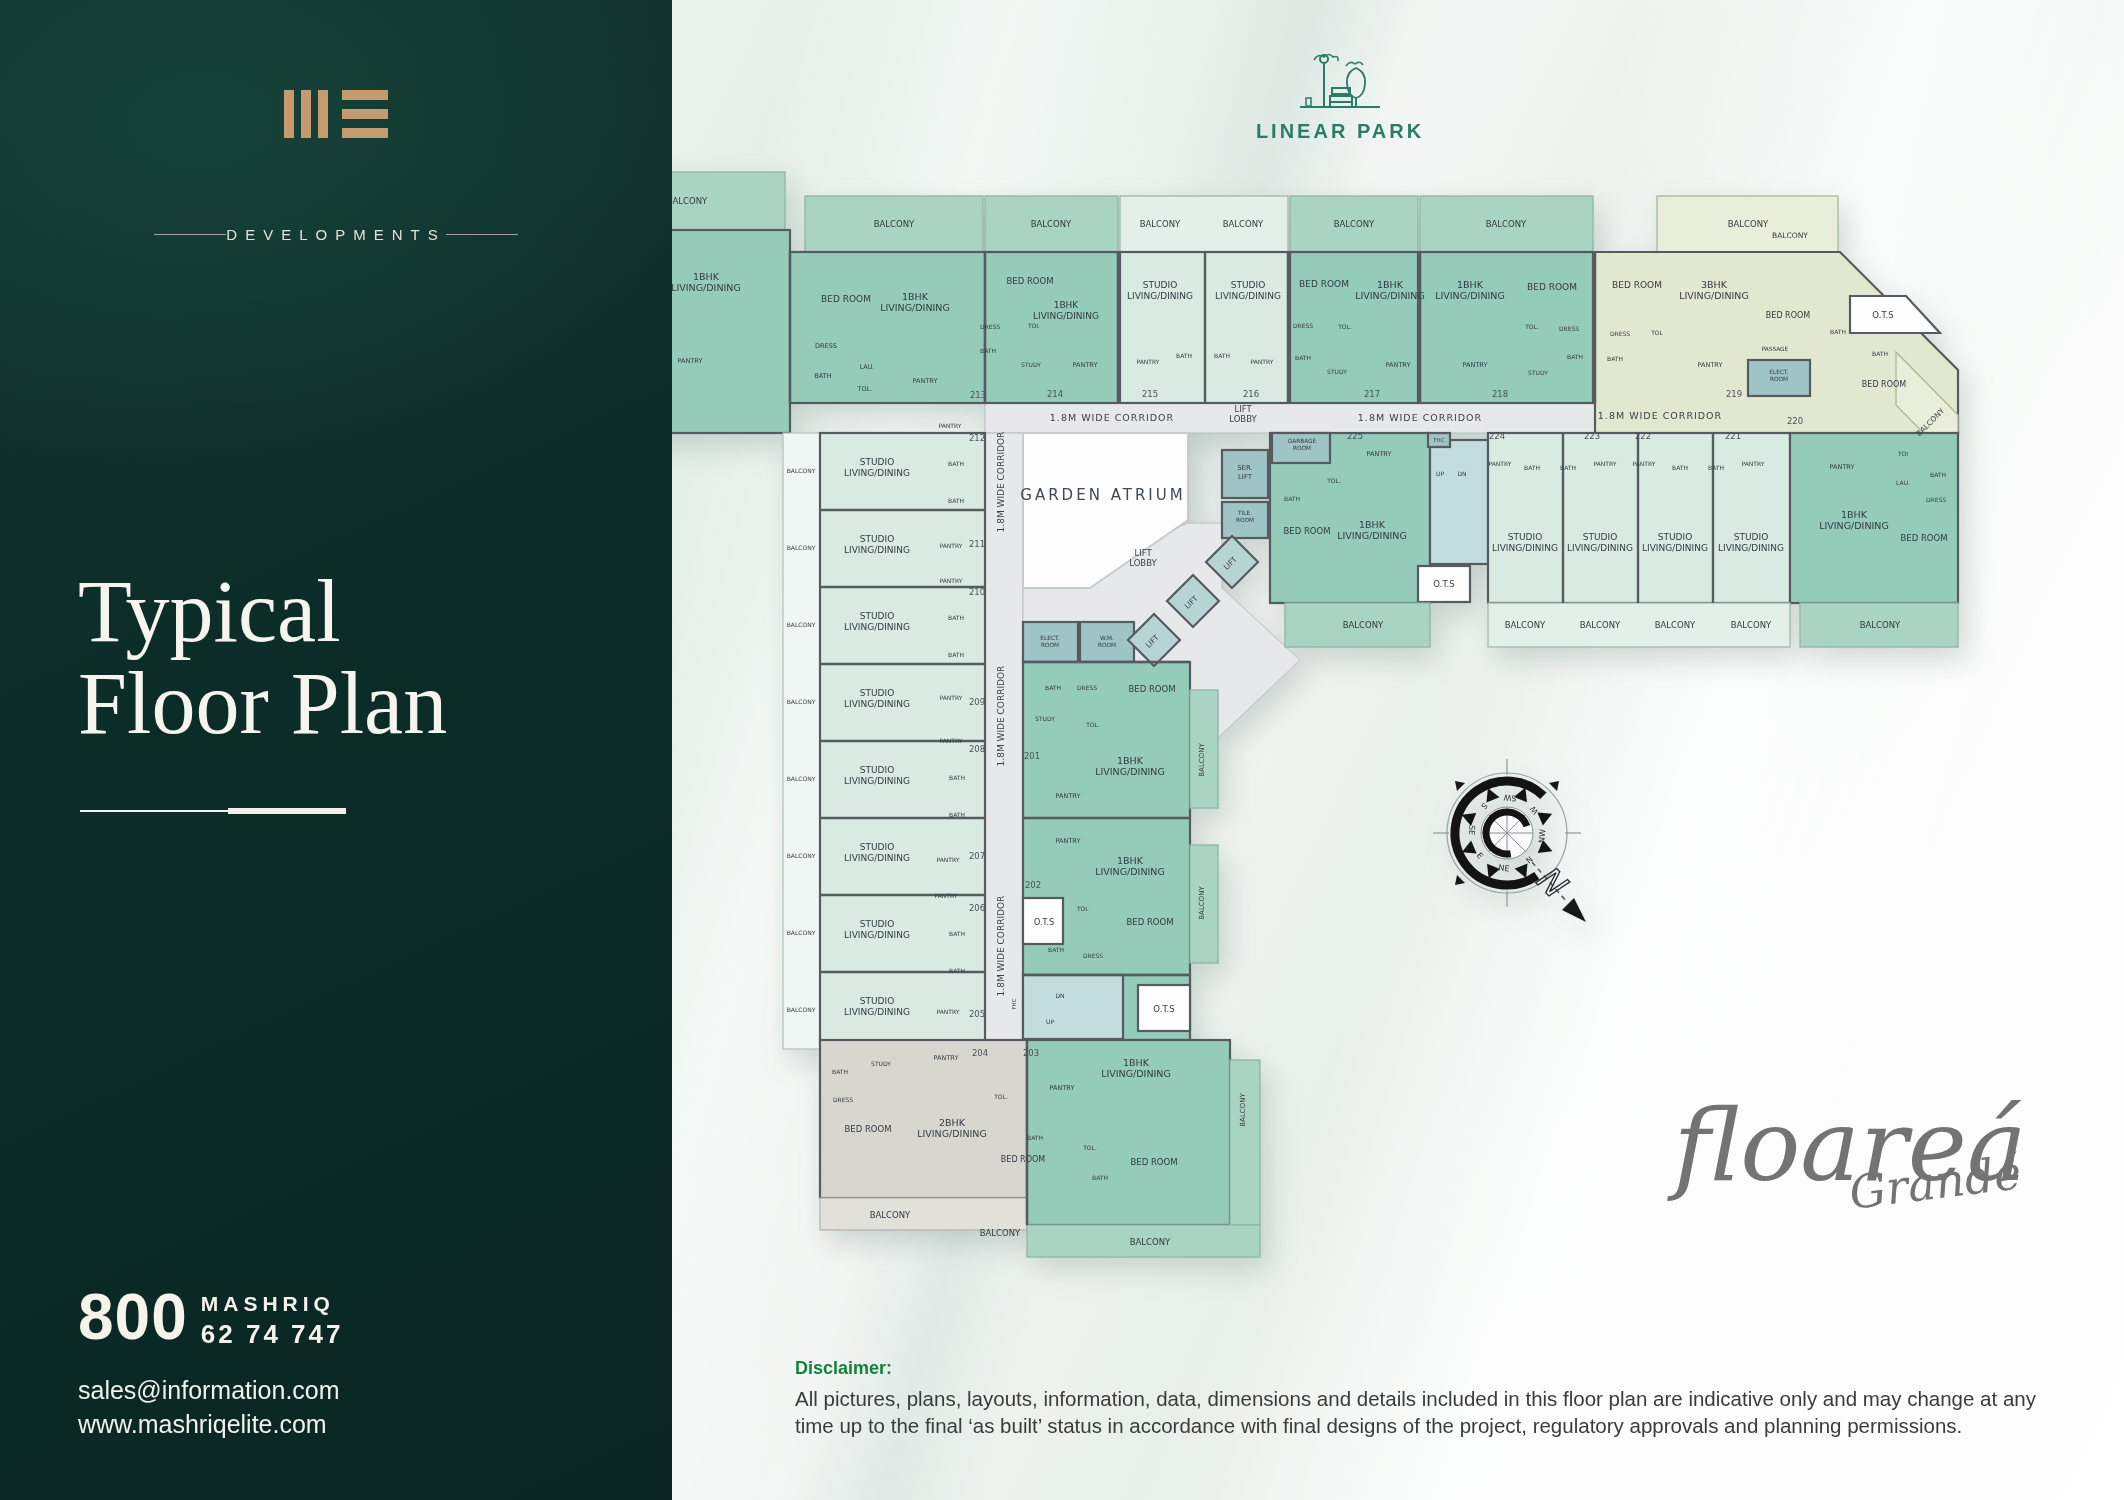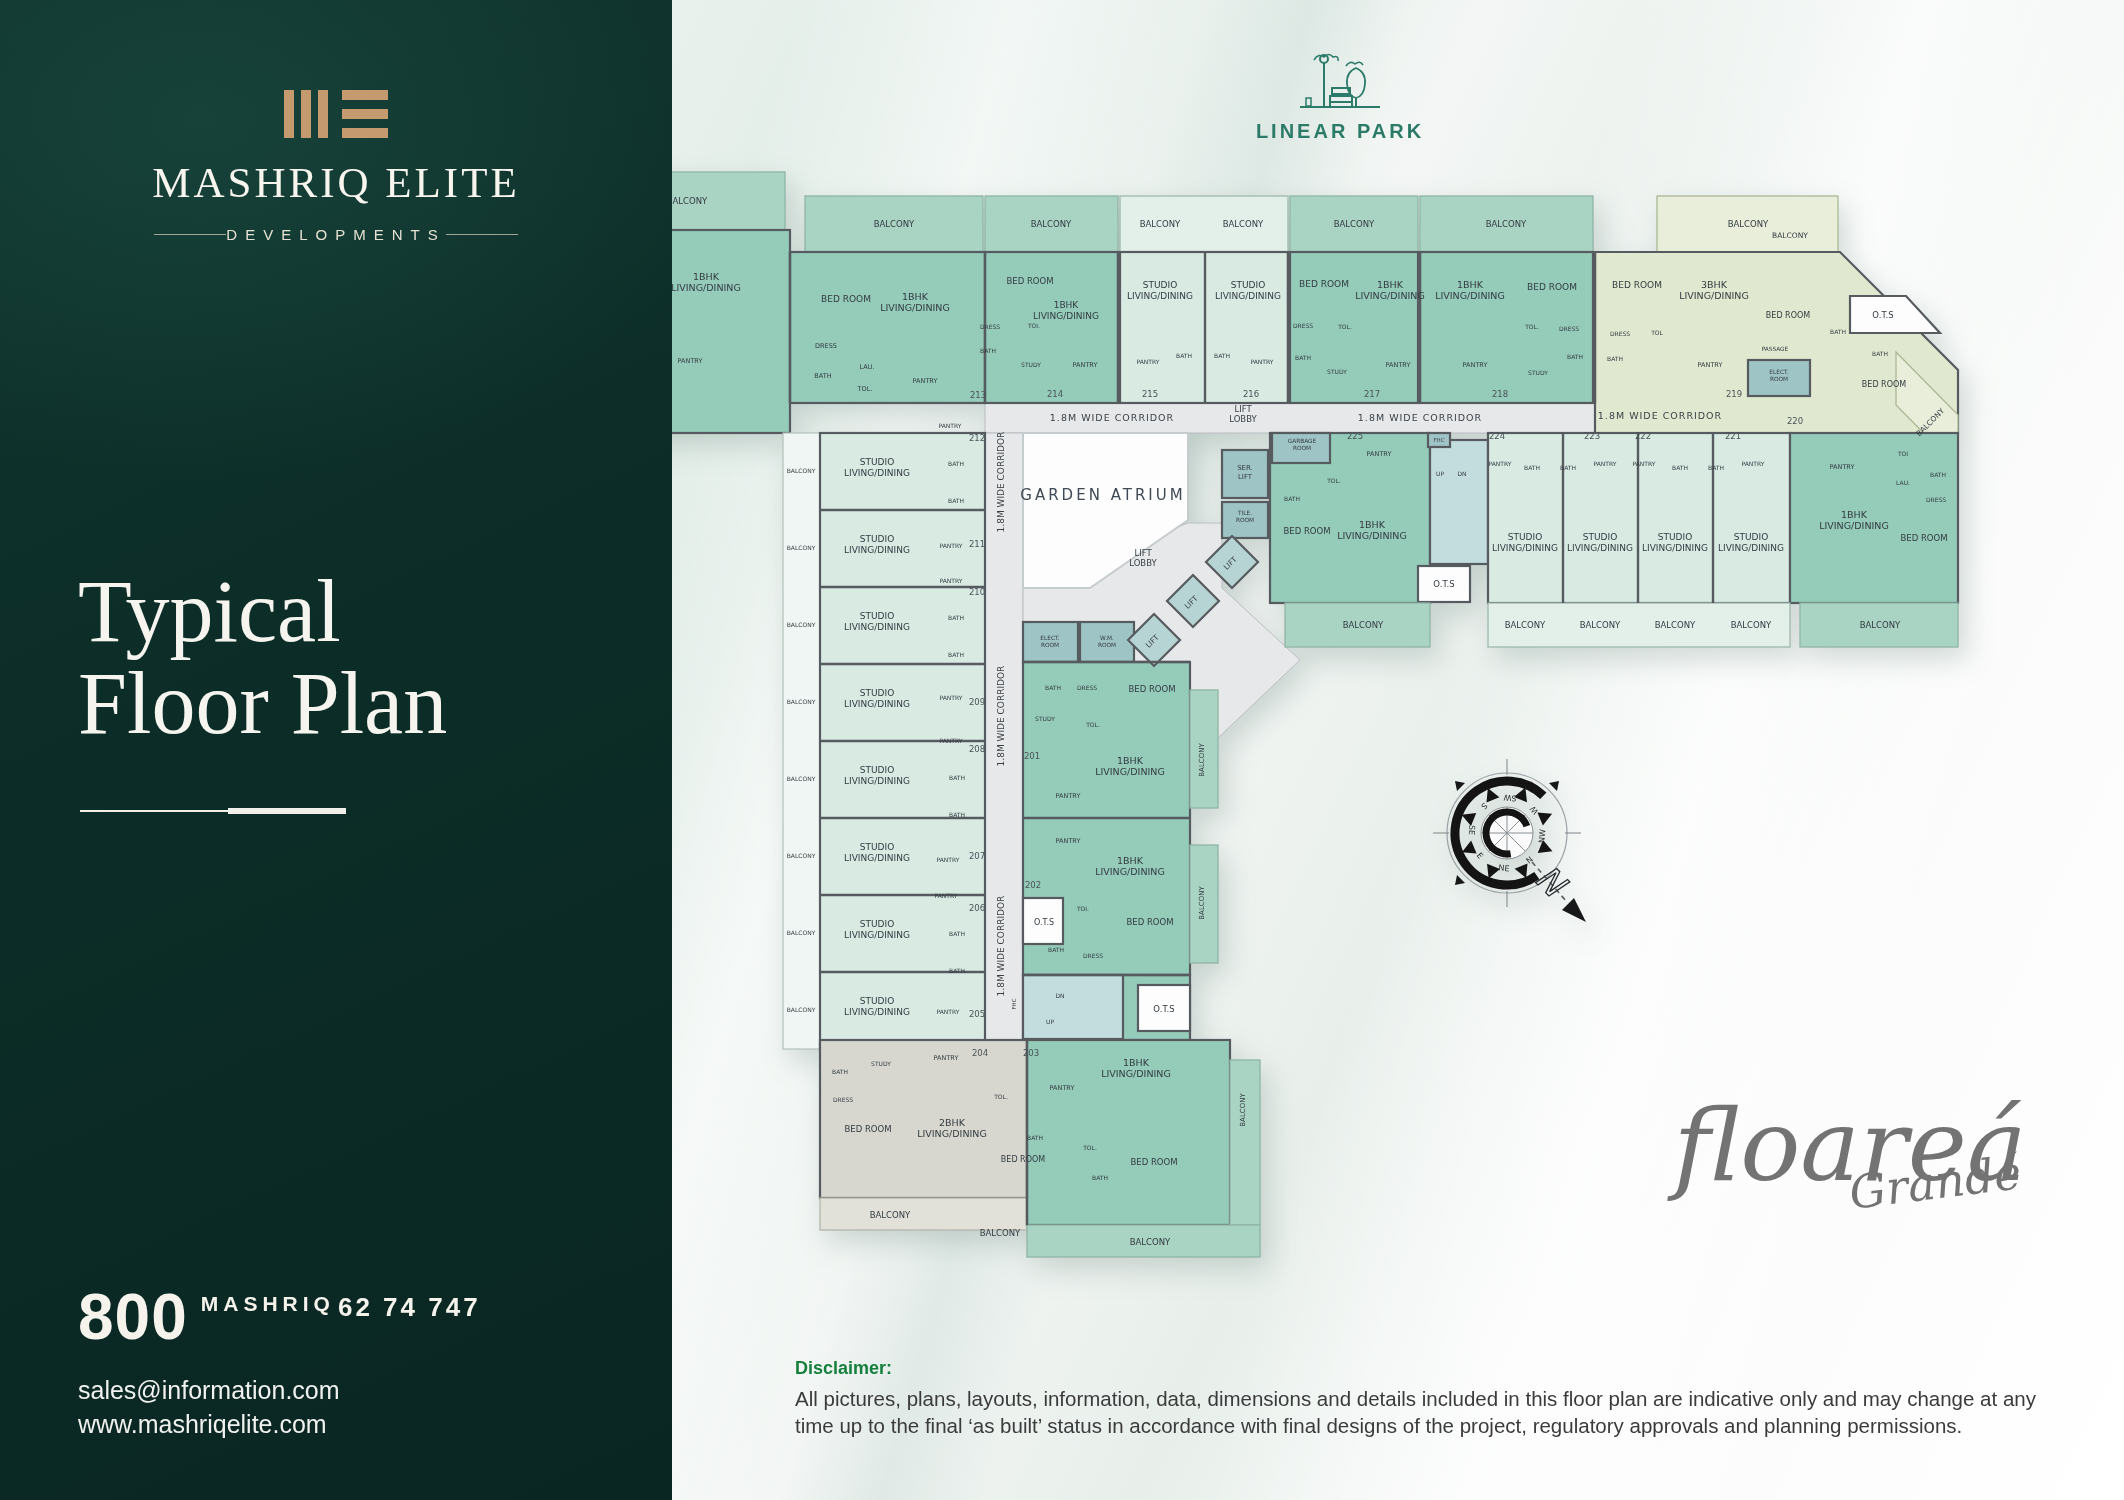--- a/index.html
+++ b/index.html
@@ -16,21 +16,21 @@
   .brand-tagline{position:absolute;top:226px;width:100%;display:flex;align-items:center;justify-content:center;}
   .brand-tagline .rule{width:72px;height:1px;background:#cfc9ba;opacity:.75;}
   .brand-tagline .tg{font-size:15px;letter-spacing:8px;color:#e6e1d3;}
   .side-title{position:absolute;left:78px;top:566px;font-family:"Liberation Serif",serif;
     font-size:88px;line-height:1.04;font-weight:400;color:#f6f4ee;}
   .title-rule{position:absolute;left:80px;top:806px;width:266px;height:10px;}
   .title-rule .thin{position:absolute;left:0;top:4px;width:100%;height:2px;background:#f2f0ea;}
   .title-rule .thick{position:absolute;right:0;top:2px;width:118px;height:6px;background:#f2f0ea;}
   .phone-row{position:absolute;left:78px;top:1288px;display:flex;align-items:flex-start;gap:13px;}
   .phone-800{font-size:64px;font-weight:bold;line-height:.92;letter-spacing:1px;}
-  .phone-col{display:flex;flex-direction:row;gap:3px;padding-top:4px;}
+  .phone-col{display:flex;flex-direction:column;gap:3px;padding-top:4px;}
   .phone-word{font-size:21px;font-weight:bold;letter-spacing:5px;}
   .phone-digits{font-size:26px;font-weight:bold;letter-spacing:3px;}
   .contact-email{position:absolute;left:78px;top:1376px;font-size:25px;color:#f1f2ef;}
   .contact-site{position:absolute;left:78px;top:1410px;font-size:25px;color:#f1f2ef;}
   
   .content{position:absolute;left:672px;top:0;width:1452px;height:1500px;
     background:linear-gradient(115deg,#e9f1ed 0%,#e0ece6 16%,#f3f6f4 38%,#e8efeb 54%,#fafbfa 74%,#ffffff 100%);}
   .streak{position:absolute;pointer-events:none;}
   .s1{left:-80px;top:-200px;width:420px;height:1900px;transform:rotate(16deg);
       background:linear-gradient(to right,rgba(255,255,255,0),rgba(255,255,255,.6),rgba(255,255,255,0));}
@@ -64,21 +64,20 @@
       <g fill="#c49a6e">
         <rect x="0" y="2" width="10" height="48"></rect>
           <rect x="17" y="2" width="10" height="48"></rect>
           <rect x="34" y="2" width="10" height="48"></rect>
         <rect x="58" y="2" width="46" height="10"></rect>
           <rect x="58" y="21" width="46" height="10"></rect>
           <rect x="58" y="40" width="46" height="10"></rect>
       </g>
     </svg>
   </div>
-  <div class="brand-name">MASHRIQ ELITE</div>
   <div class="brand-tagline">
     <span class="rule"></span>
     <span class="tg">DEVELOPMENTS</span>
     <span class="rule"></span>
   </div>
   <div class="side-title">
     <div>Typical</div>
     <div>Floor Plan</div>
   </div>
   <div class="title-rule">

